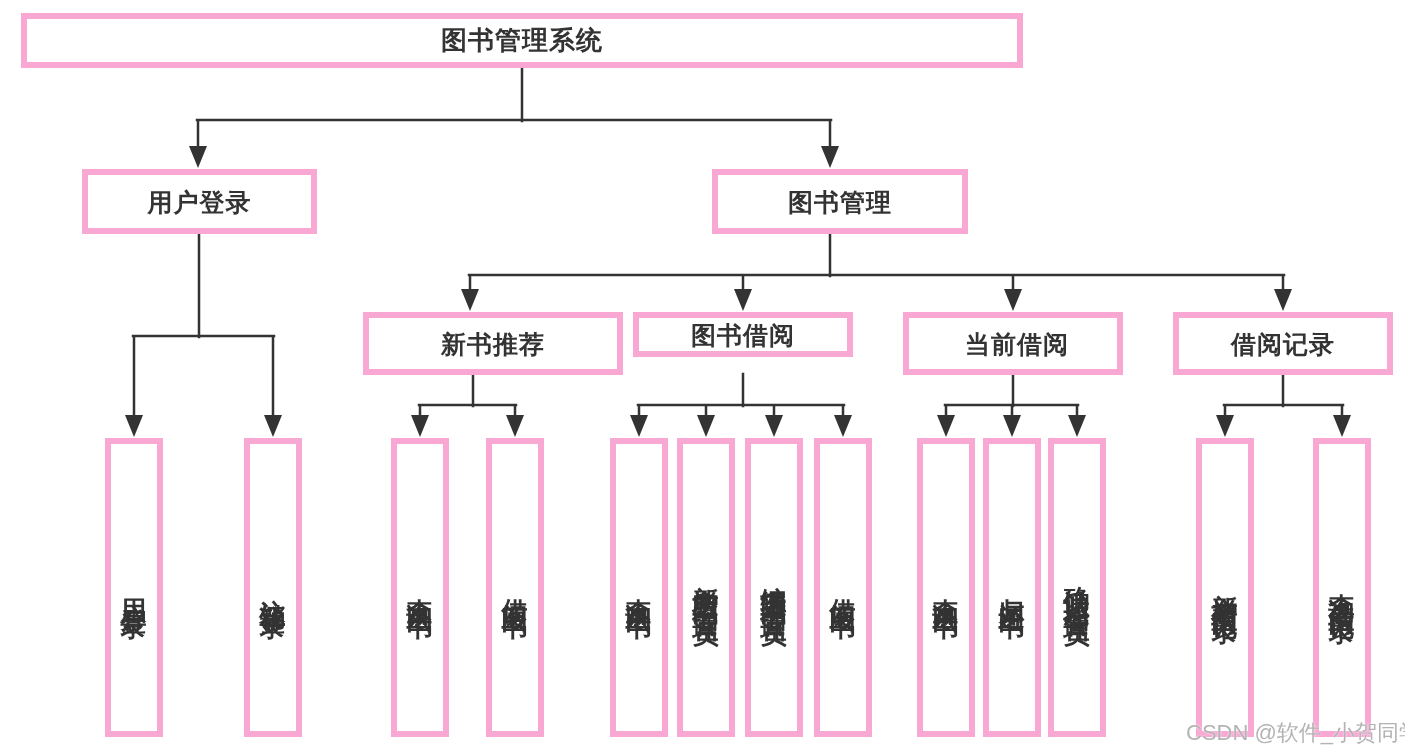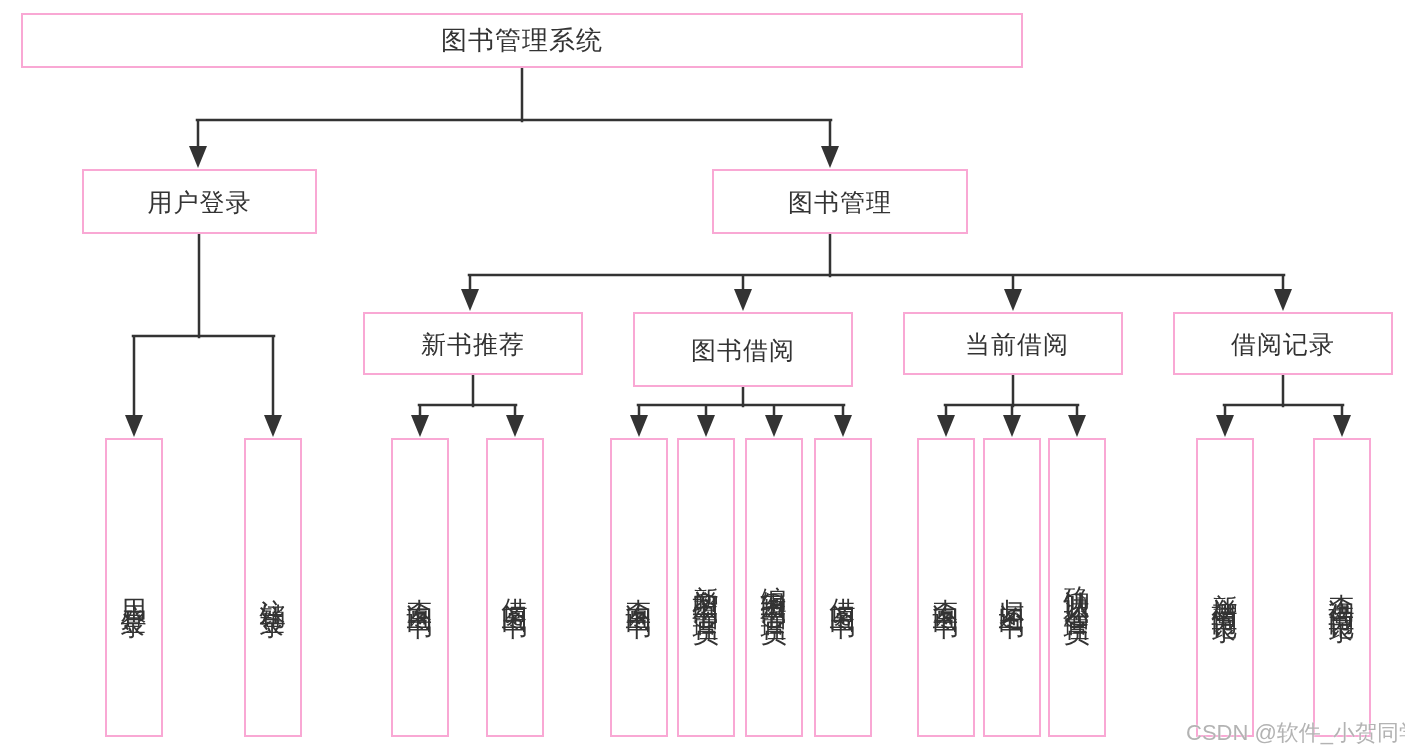--- a/index.html
+++ b/index.html
@@ -12,30 +12,31 @@
     overflow: hidden;
   }
   .connector-layer {
     position: absolute;
     left: 0; top: 0;
     width: 1405px; height: 747px;
   }
   .box {
     position: absolute;
     box-sizing: border-box;
-    border: 2px solid #f9a8d4;
+    border: 6px solid #f9a8d4;
     background: #ffffff;
     display: flex;
     align-items: center;
     justify-content: center;
     color: #333333;
     font-size: 25px;
     letter-spacing: 1px;
     text-align: center;
     line-height: 1.2;
+    font-weight: bold;
   }
   .box.root { font-size: 26px; }
   .box.leaf {
     writing-mode: vertical-rl;
     text-orientation: mixed;
     font-size: 26px;
     letter-spacing: 5px;
     line-height: 1;
   }
   .watermark {
@@ -90,22 +91,22 @@
       <polygon points="1216,415 1234,415 1225,437"></polygon>
       <polygon points="1333,415 1351,415 1342,437"></polygon>
     </g>
   </svg>
 
   <div class="box root" style="left:21px; top:13px; width:1002px; height:55px;">图书管理系统</div>
 
   <div class="box" style="left:82px; top:169px; width:235px; height:65px;">用户登录</div>
   <div class="box" style="left:712px; top:169px; width:256px; height:65px;">图书管理</div>
 
-  <div class="box" style="left:363px; top:312px; width:220px; height:63px;">新书推荐</div>
-  <div class="box" style="left:633px; top:312px; width:220px; height:75px;">图书借阅</div>
+  <div class="box" style="left:363px; top:312px; width:260px; height:63px;">新书推荐</div>
+  <div class="box" style="left:633px; top:312px; width:220px; height:45px;">图书借阅</div>
   <div class="box" style="left:903px; top:312px; width:220px; height:63px;padding-left:8px;">当前借阅</div>
   <div class="box" style="left:1173px; top:312px; width:220px; height:63px;">借阅记录</div>
 
   <div class="box leaf" style="left:105px; top:438px; width:58px; height:299px;">用户登录</div>
   <div class="box leaf" style="left:244px; top:438px; width:58px; height:299px;">注销登录</div>
 
   <div class="box leaf" style="left:391px; top:438px; width:58px; height:299px;">查询图书</div>
   <div class="box leaf" style="left:486px; top:438px; width:58px; height:299px;">借阅图书</div>
 
   <div class="box leaf" style="left:610px; top:438px; width:58px; height:299px;">查询图书</div>

